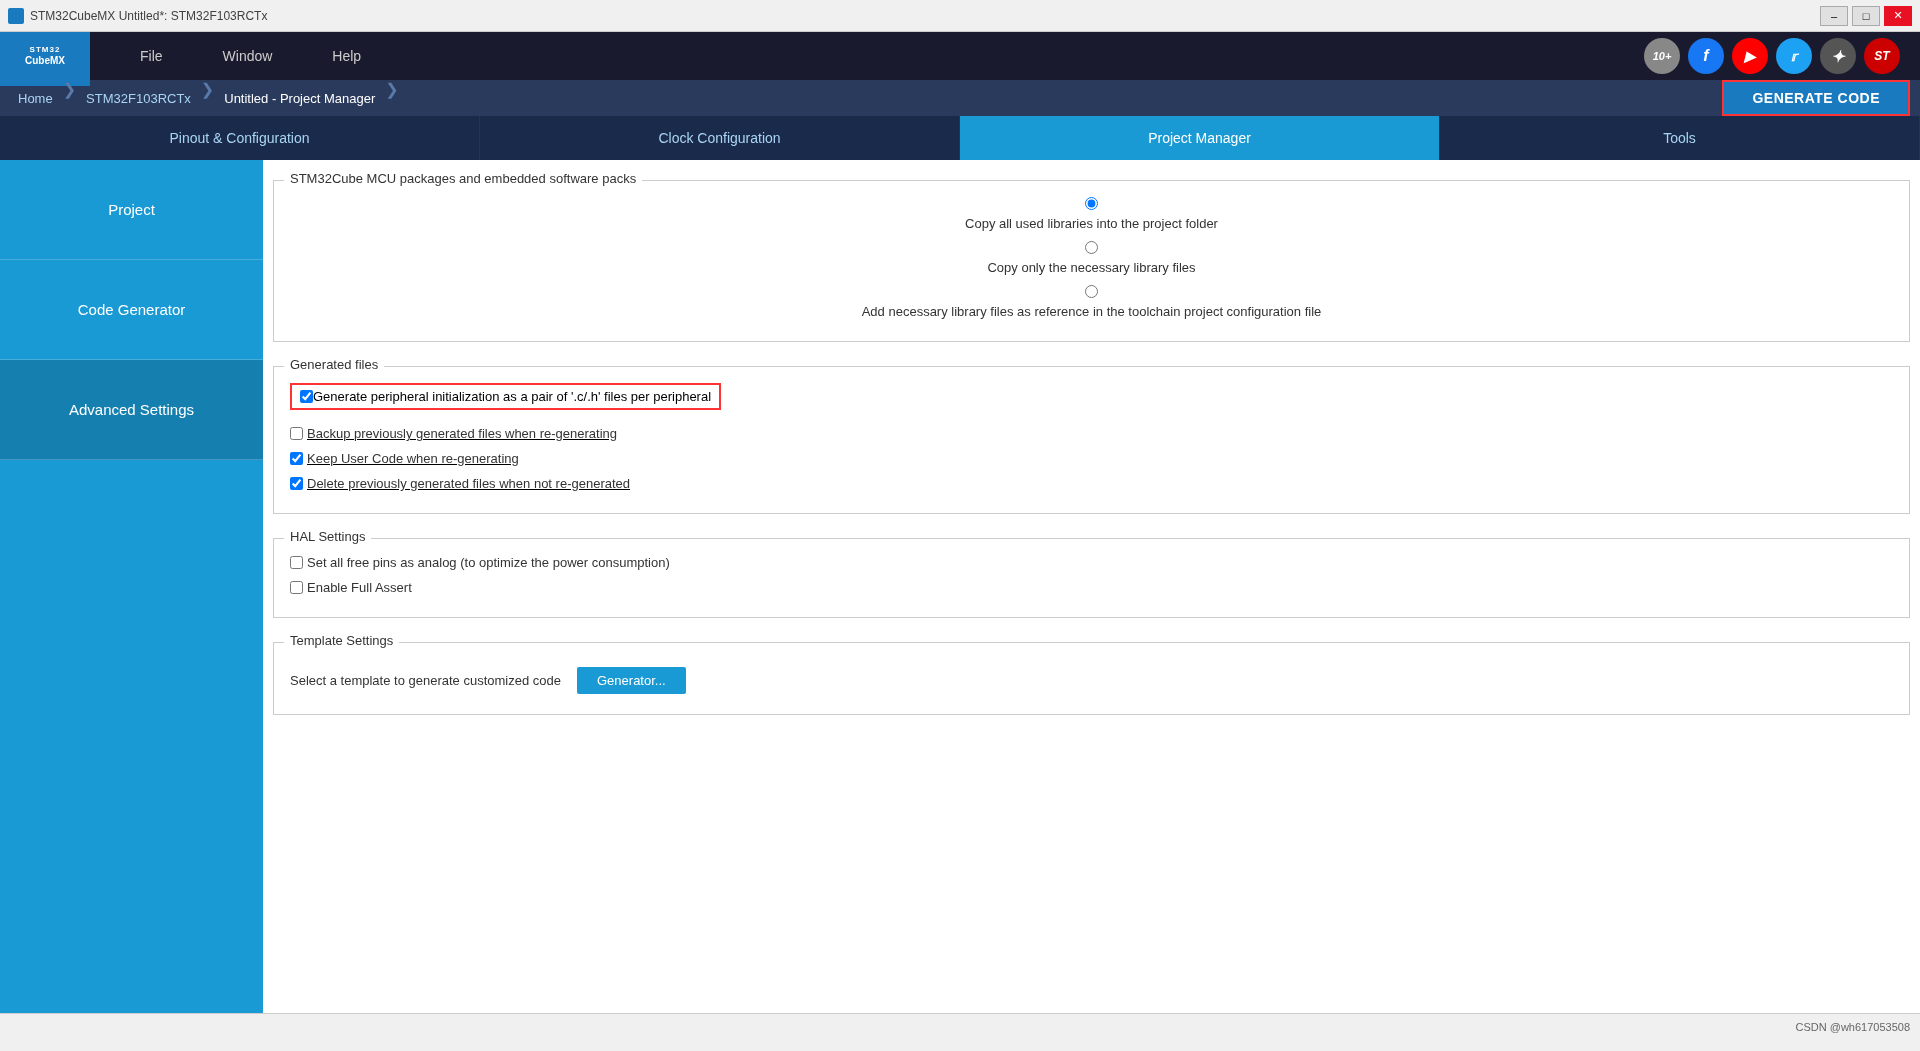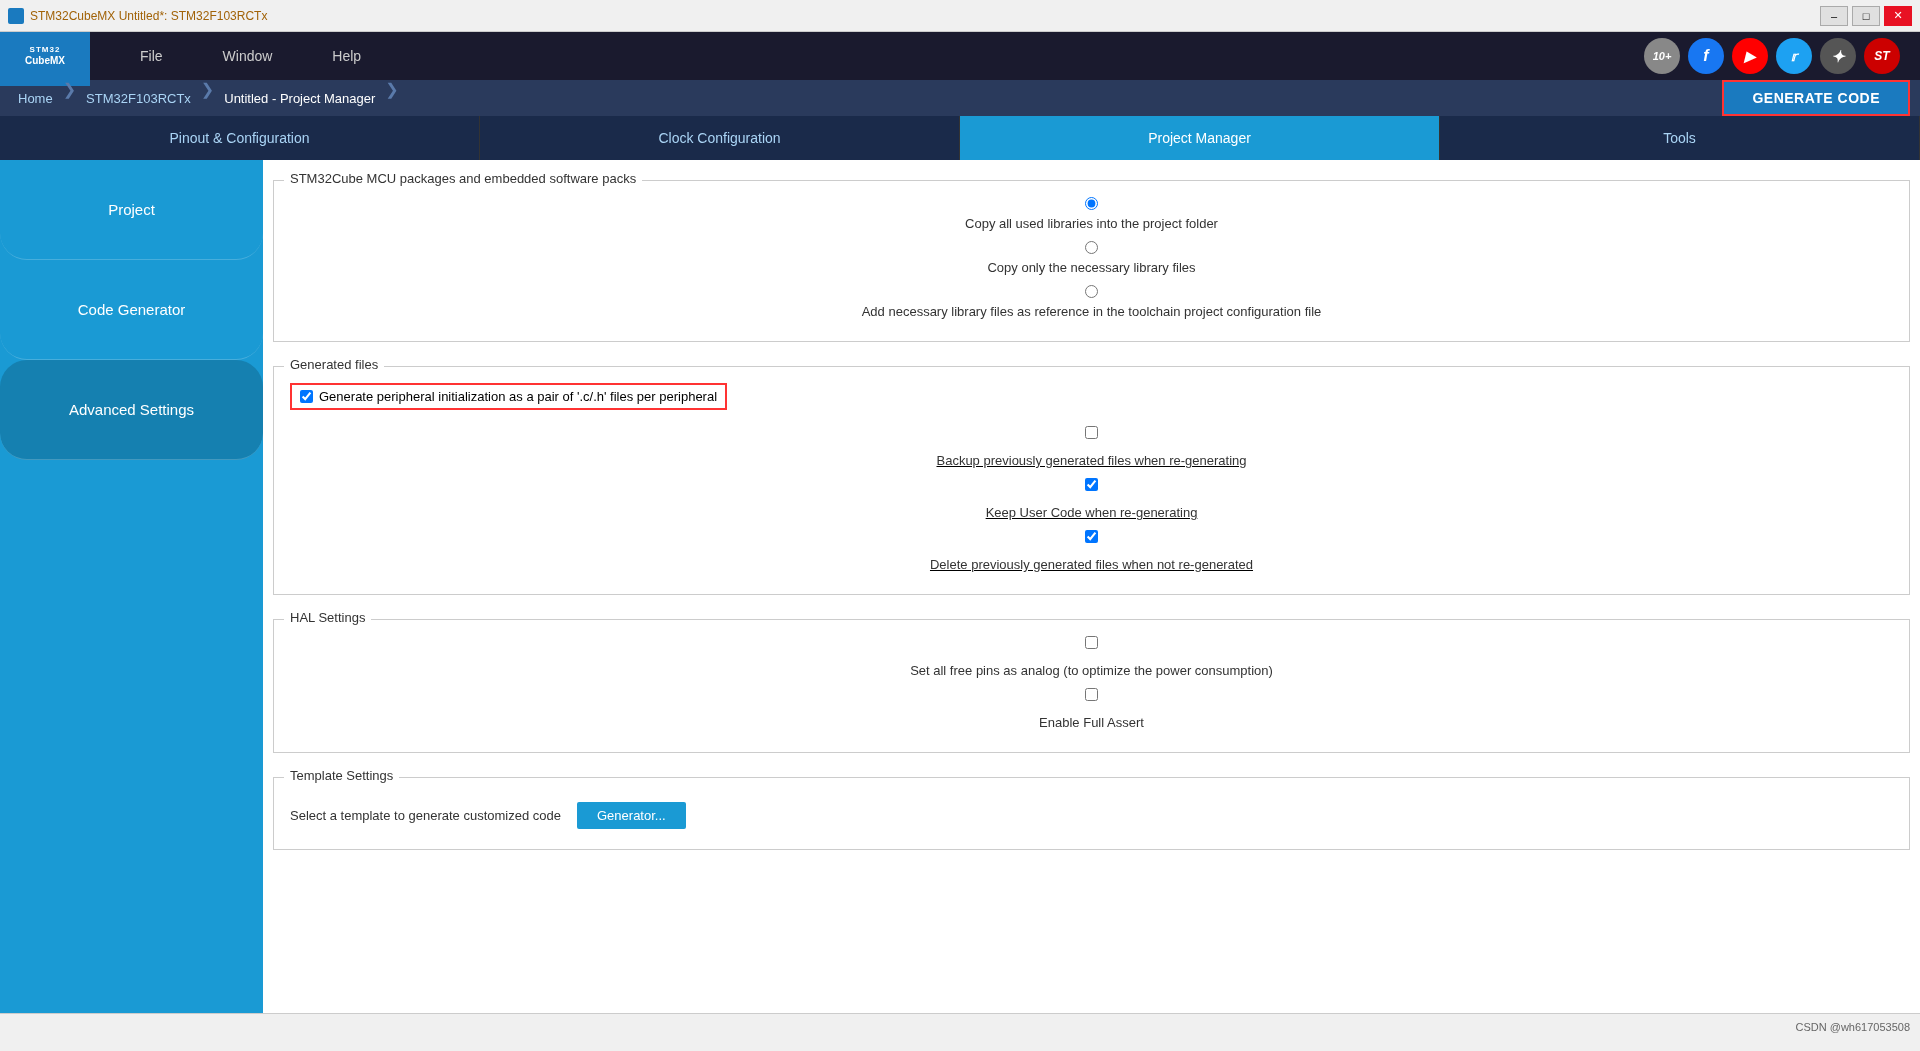--- a/index.html
+++ b/index.html
@@ -17,21 +17,21 @@
     }
     .title-bar-icon {
       width: 16px; height: 16px;
       background: #1a7abf;
       border-radius: 2px;
       margin-right: 6px;
       display: inline-block;
     }
     .title-bar-text {
       font-size: 12px;
-      color: #a16207;
+      color: #404040;
       flex: 1;
     }
     .title-bar-controls {
       display: flex;
       gap: 4px;
     }
     .title-btn {
       width: 28px; height: 20px;
       background: #e0e0e0;
       border: 1px solid #aaa;
@@ -169,21 +169,20 @@
     }
     .sidebar-item {
       height: 100px;
       display: flex;
       align-items: center;
       justify-content: center;
       color: white;
       font-size: 15px;
       cursor: pointer;
       border-bottom: 1px solid rgba(255,255,255,0.2);
-      border-radius: 27px;
     }
     .sidebar-item.active { background: #1580b0; }
 
     
     .content-panel {
       flex: 1;
       background: white;
       overflow-y: auto;
       padding: 0;
     }
@@ -212,32 +211,31 @@
       gap: 6px;
       flex-direction: column;
     }
     .radio-row input[type=radio] { cursor: pointer; }
     .radio-row label { font-size: 13px; color: #333; cursor: pointer; }
 
     .checkbox-row {
       display: flex;
       align-items: center;
       margin-bottom: 10px;
-      gap: 14px;
-      flex-direction: column;
+      gap: 4px;
     }
     .checkbox-row input[type=checkbox] { cursor: pointer; }
     .checkbox-row label { font-size: 13px; color: #333; cursor: pointer; }
 
     .highlighted-checkbox {
       border: 2px solid #ff3333;
       padding: 4px 8px;
       display: inline-flex;
       align-items: center;
-      gap: 6px;
+      gap: 0;
       margin-bottom: 8px;
     }
 
     .settings-btn {
       background: #1a9ad4;
       color: white;
       border: none;
       padding: 6px 20px;
       font-size: 13px;
       cursor: pointer;

